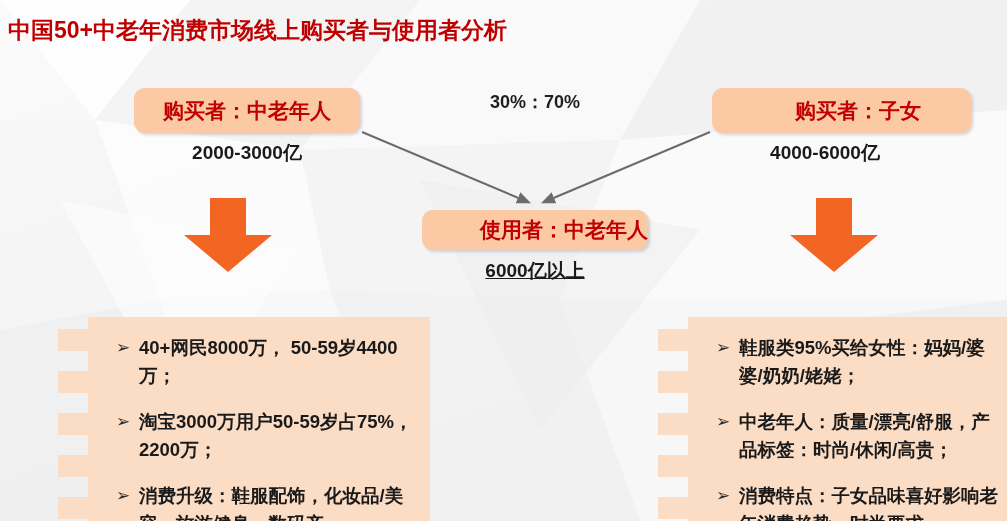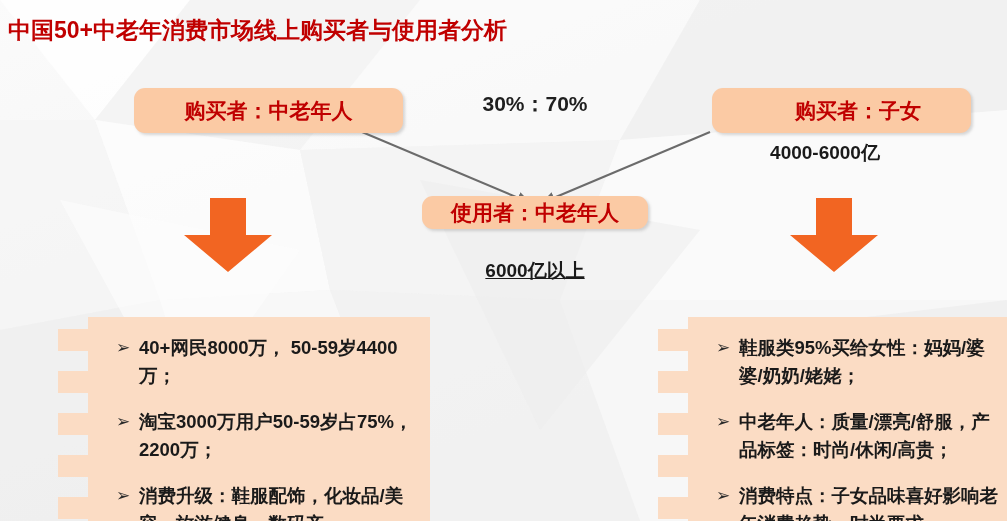--- a/index.html
+++ b/index.html
@@ -70,38 +70,38 @@
   }
   .node-sub {
     position: absolute;
     text-align: center;
     color: #1a1a1a;
     font-weight: bold;
     font-size: 19px;
     white-space: nowrap;
   }
 
-  #box-buyer-elder { left: 134px; top: 88px; width: 269px; height: 45px; font-family: Liberation Mono, monospace; }
+  #box-buyer-elder { left: 134px; top: 88px; width: 226px; height: 45px; font-family: Liberation Mono, monospace; }
   #sub-buyer-elder { left: 134px; top: 140px; width: 226px; }
 
   #box-buyer-children { left: 712px; top: 88px; width: 226px; height: 45px; padding-left: 33px; }
   #sub-buyer-children { left: 712px; top: 140px; width: 226px; }
 
-  #box-user-elder { left: 422px; top: 196px; width: 226px; height: 33px; }
+  #box-user-elder { left: 422px; top: 210px; width: 226px; height: 40px; justify-content: flex-end; }
   #sub-user-elder { left: 422px; top: 258px; width: 226px; text-decoration: underline; }
 
   .ratio-label {
     position: absolute;
     left: 425px;
     top: 90px;
     width: 220px;
     text-align: center;
     color: #1f1f1f;
     font-weight: bold;
-    font-size: 21px;
+    font-size: 18px;
     white-space: nowrap;
   }
 
   
   #connectors {
     position: absolute;
     left: 0; top: 0;
     width: 1007px;
     height: 521px;
     pointer-events: none;
@@ -202,20 +202,21 @@
         <polygon points="0,0 7,3 0,6" fill="#6b6b6b"></polygon>
       </marker>
     </defs>
     <line x1="362" y1="132" x2="528" y2="202" stroke="#6b6b6b" stroke-width="2" marker-end="url(#arrowhead)"></line>
     <line x1="710" y1="132" x2="544" y2="202" stroke="#6b6b6b" stroke-width="2" marker-end="url(#arrowhead)"></line>
   </svg>
 
   <div class="node-box" id="box-buyer-elder">
     <span class="node-label">购买者：中老年人</span>
   </div>
+  <div class="node-sub" id="sub-buyer-elder">2000-3000亿</div>
 
   <div class="ratio-label">30%：70%</div>
 
   <div class="node-box" id="box-buyer-children">
     <span class="node-label">购买者：子女</span>
   </div>
   <div class="node-sub" id="sub-buyer-children">4000-6000亿</div>
 
   <div class="node-box" id="box-user-elder">
     <span class="node-label">使用者：中老年人</span>

